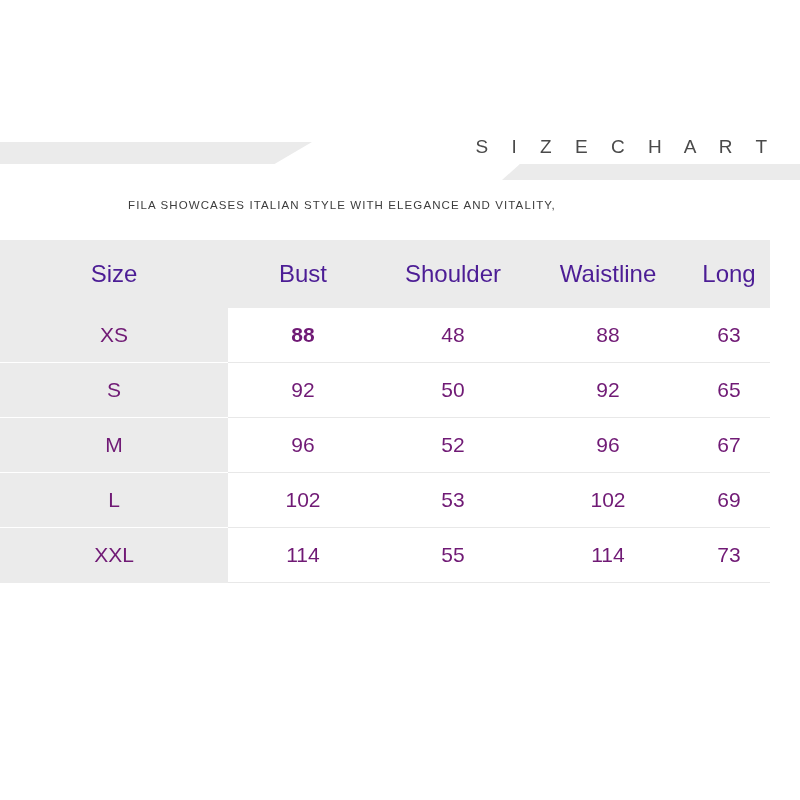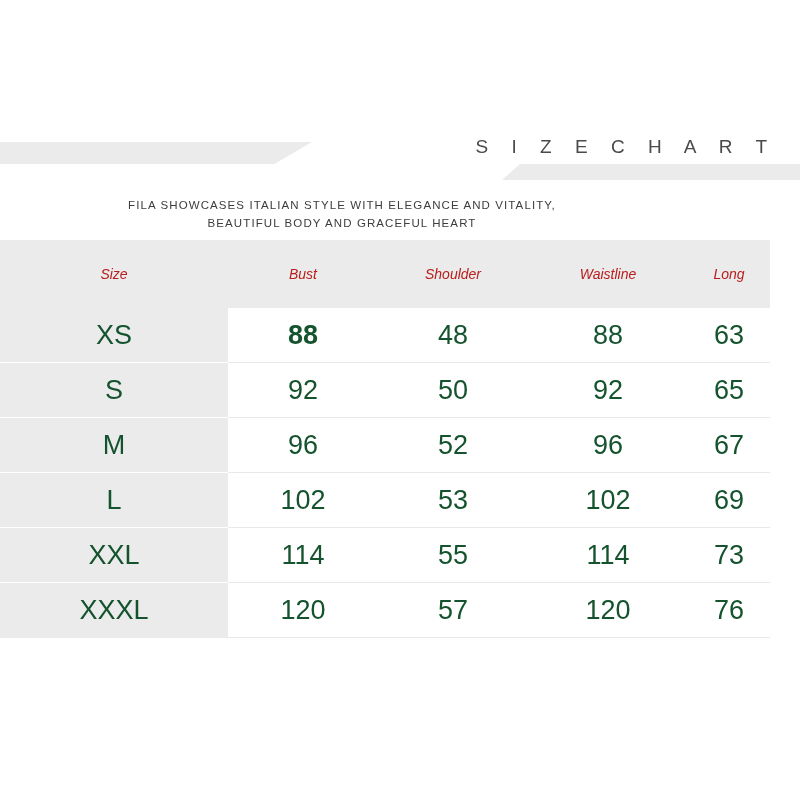--- a/index.html
+++ b/index.html
@@ -101,36 +101,35 @@
 
   table.size-chart col.c-size      { width: 228px; }
   table.size-chart col.c-bust      { width: 150px; }
   table.size-chart col.c-shoulder  { width: 150px; }
   table.size-chart col.c-waist     { width: 160px; }
   table.size-chart col.c-long      { width: 82px; }
 
   table.size-chart thead th {
     background: #ebebeb;
     font-weight: normal;
-    font-size: 14px;
-    color: #b91c1c;
+    font-size: 24px;
+    color: #4c1d95;
     height: 66px;
     text-align: center;
     border: none;
-    font-style: italic;
   }
   table.size-chart thead th.h-size {
     text-align: center;
   }
 
   table.size-chart tbody td {
     height: 52px;
-    font-size: 27px;
-    text-align: center;
-    color: #14532d;
+    font-size: 21px;
+    text-align: center;
+    color: #701a75;
     background: #ffffff;
     border-bottom: 1px solid #e8e8e8;
   }
   table.size-chart tbody td.size-cell {
     background: #ebebeb;
     border-bottom: 1px solid #ffffff;
   }
   table.size-chart tbody tr:last-child td.size-cell {
     border-bottom: none;
   }
@@ -144,21 +143,20 @@
 <div class="page">
 
   <div class="header">
     <div class="band-left"></div>
     <div class="band-right"></div>
     <div class="title-sub">S I Z E    C H A R T</div>
   </div>
 
   <div class="tagline">
     <div>FILA SHOWCASES ITALIAN STYLE WITH ELEGANCE AND VITALITY,</div>
-    <div>BEAUTIFUL BODY AND GRACEFUL HEART</div>
   </div>
 
   <div class="table-wrap">
     <table class="size-chart">
       <colgroup>
         <col class="c-size">
         <col class="c-bust">
         <col class="c-shoulder">
         <col class="c-waist">
         <col class="c-long">
@@ -201,24 +199,17 @@
           <td>102</td>
           <td>69</td>
         </tr>
         <tr>
           <td class="size-cell">XXL</td>
           <td>114</td>
           <td>55</td>
           <td>114</td>
           <td>73</td>
         </tr>
-        <tr>
-          <td class="size-cell">XXXL</td>
-          <td>120</td>
-          <td>57</td>
-          <td>120</td>
-          <td>76</td>
-        </tr>
       </tbody>
     </table>
   </div>
 
 </div>
 
 </body></html>

